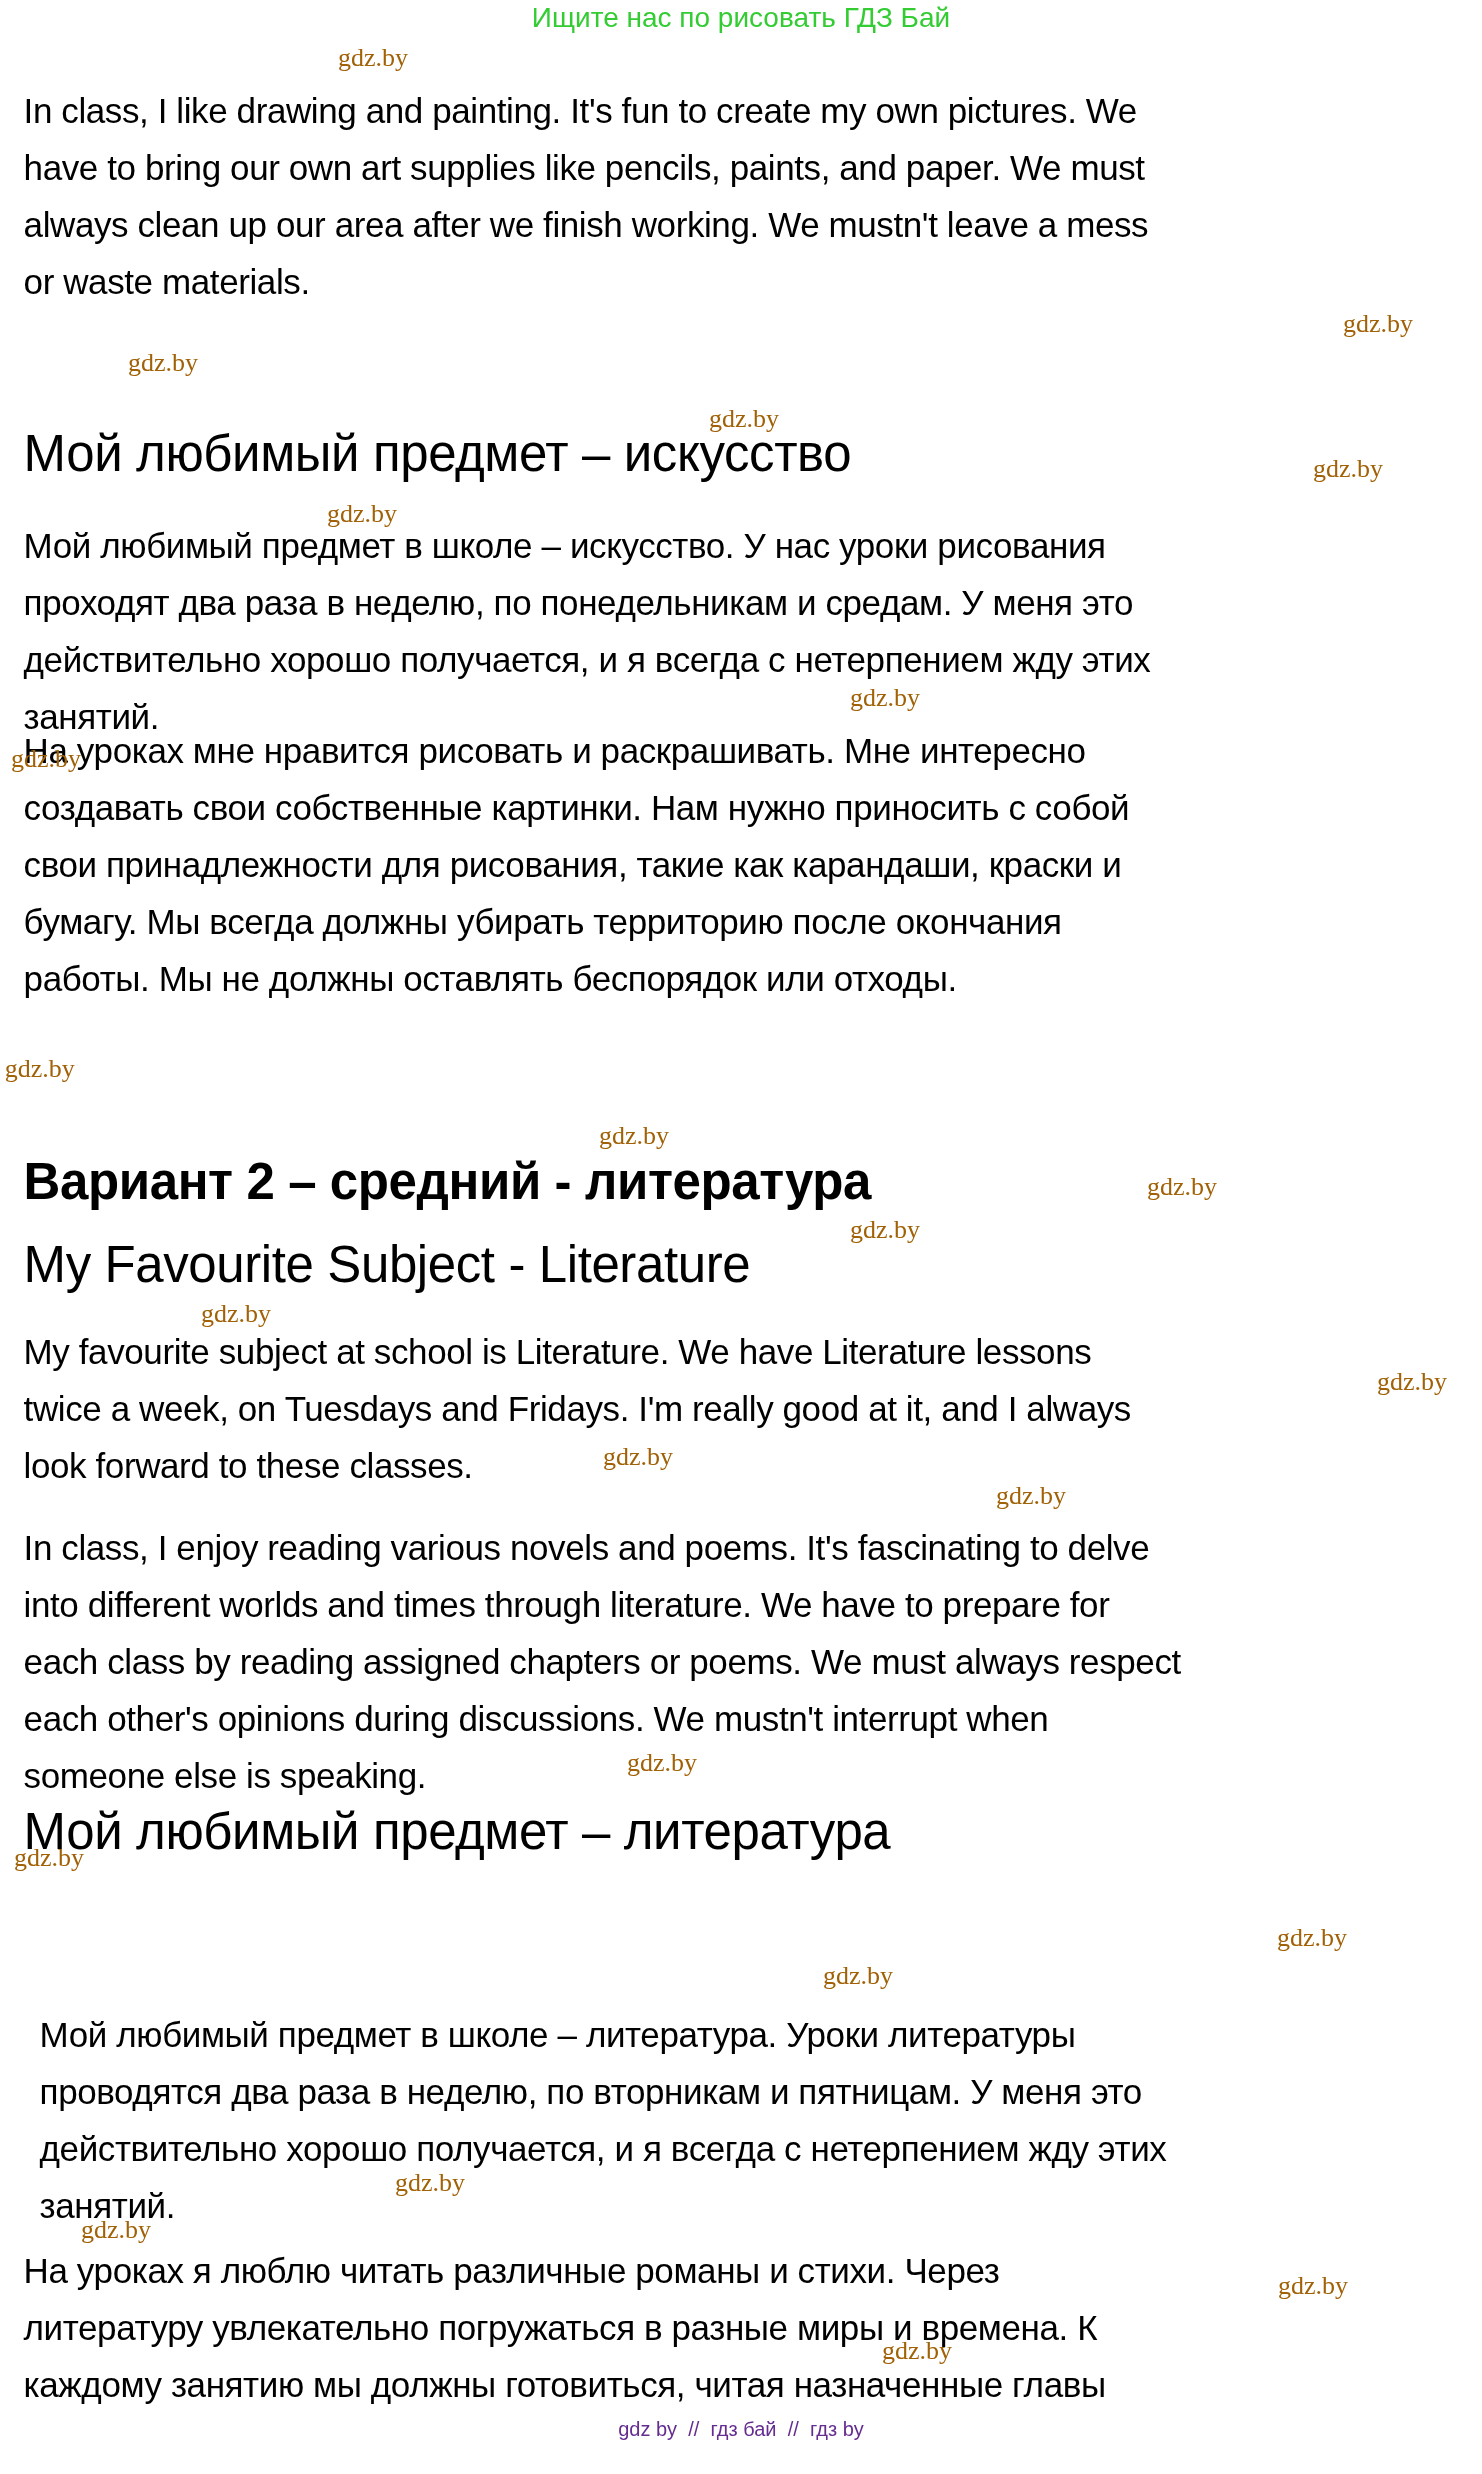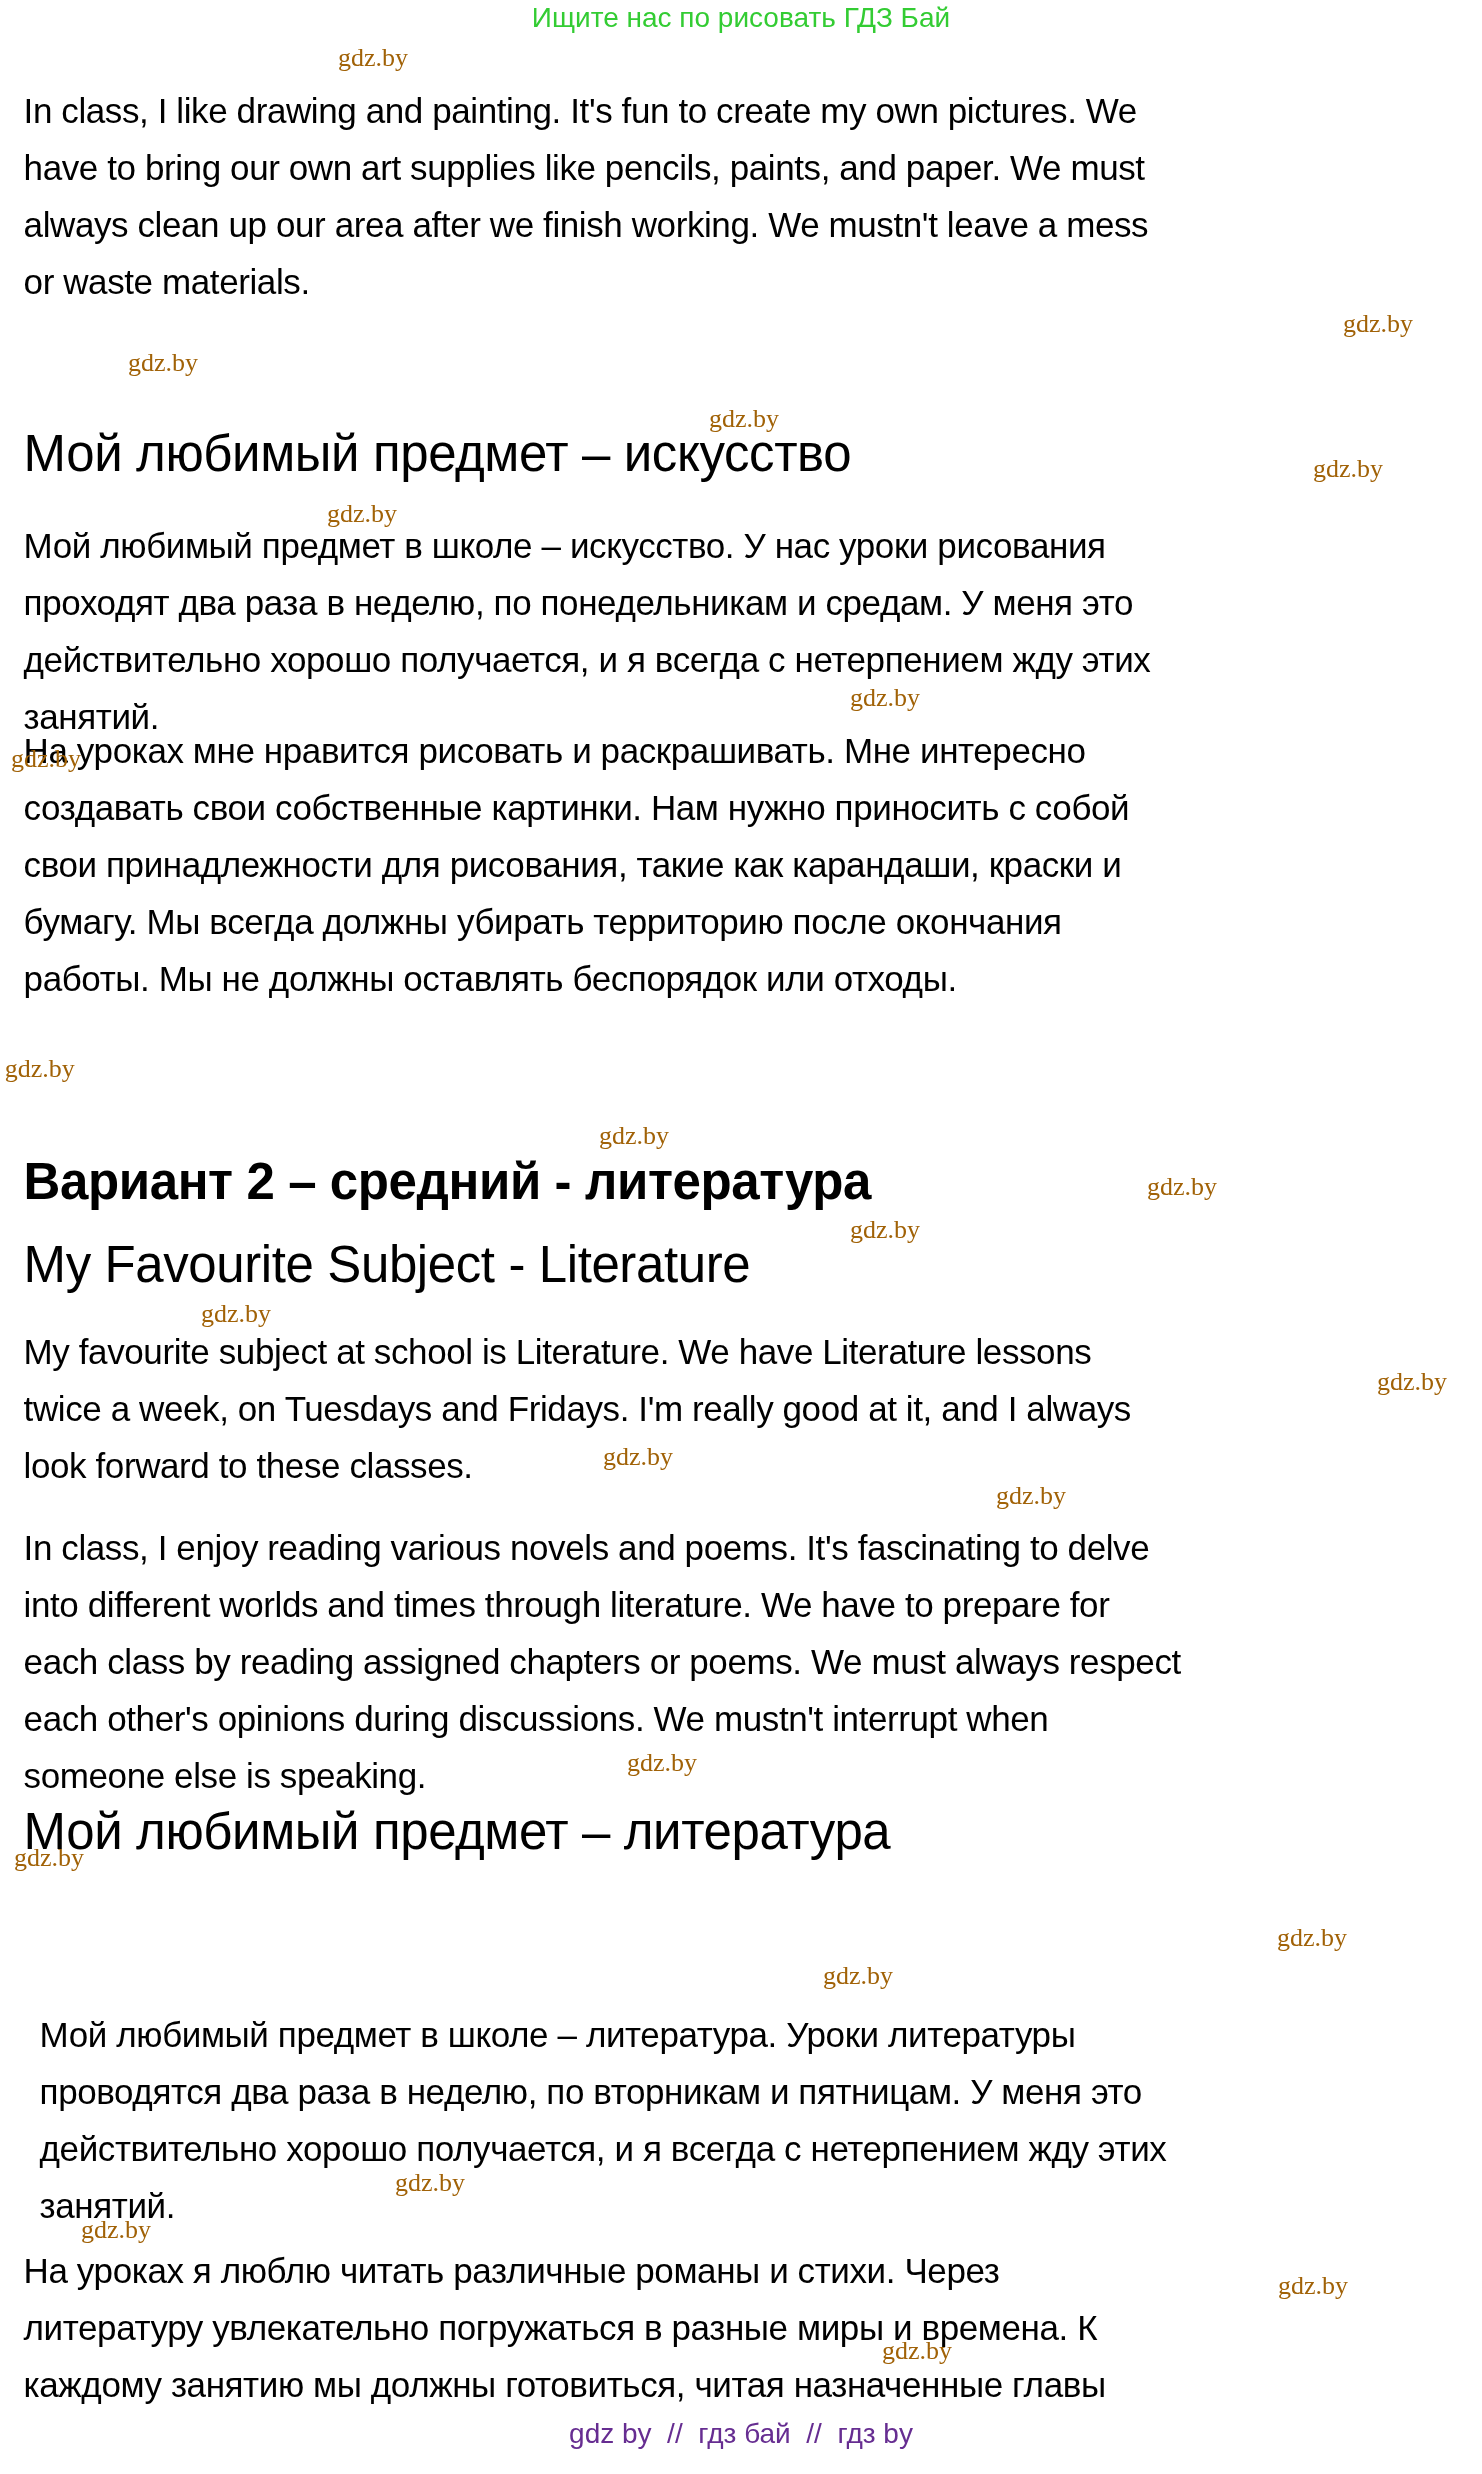--- a/index.html
+++ b/index.html
@@ -18,21 +18,21 @@
     text-align: center;
     font-family: "Liberation Sans", sans-serif;
     white-space: pre;
   }
   .banner-top {
     top: 1.6px;
     font-size: 28px;
   }
   .banner-bottom {
     top: 2418px;
-    font-size: 28px;
+    font-size: 20px;
   }
   .doc-text {
     position: absolute;
     left: 23.6px;
     color: #000000;
     font-family: Liberation Sans, sans-serif;
     font-size: 35px;
     line-height: 57px;
     letter-spacing: -0.4px;
     white-space: pre;

